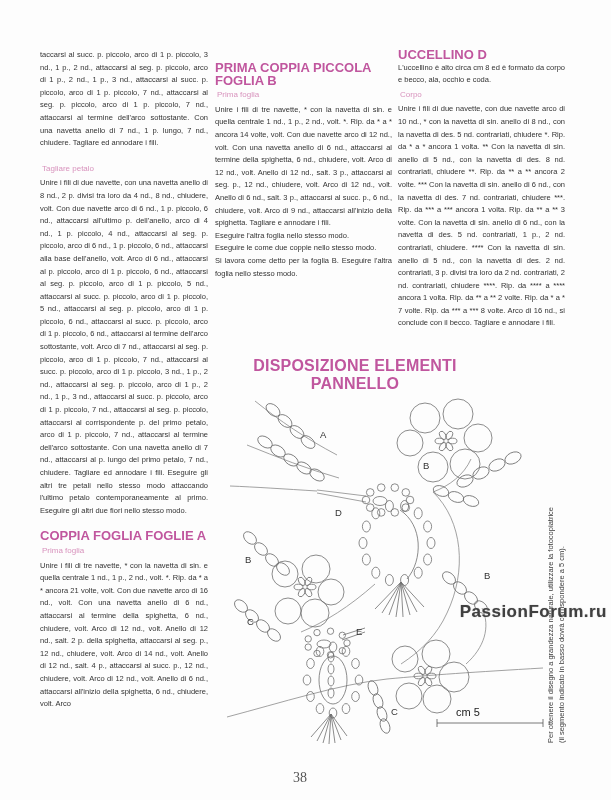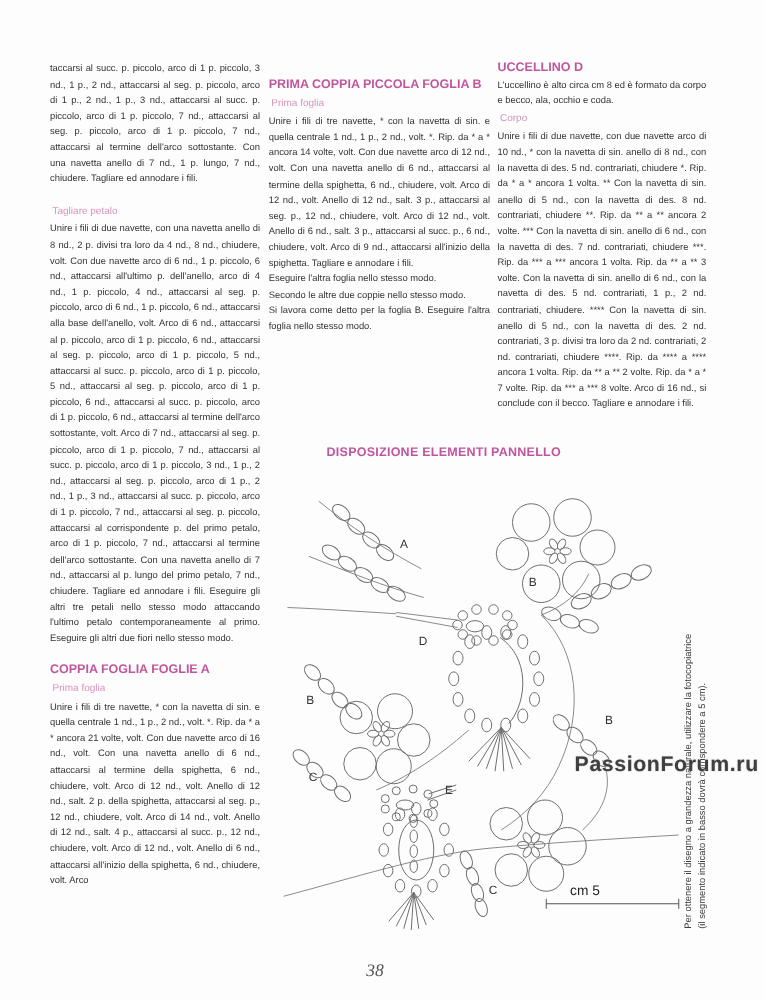--- a/index.html
+++ b/index.html
@@ -11,43 +11,43 @@
   }
   .page{position:absolute;left:0;top:0;width:611px;height:628px;background:#fdfdfd;}
   .col{position:absolute;top:49px;}
   .col1{left:40px;width:168px;}
   .col2{left:215px;width:177px;}
   .col3{left:398px;width:167px;}
   .body-p{
     font-size:7.5px;line-height:12.6px;text-align:justify;margin:0;color:#333;
   }
   .h-bold{
-    font-size:10px;font-weight:bold;color:#c0569e;line-height:12.6px;margin:0;
+    font-size:13px;font-weight:bold;color:#c0569e;line-height:12.6px;margin:0;
   }
   .h-sub{
     font-size:8px;color:#d893bd;line-height:12.6px;margin:2px;
   }
   .spaced{margin-top:13px;}
   .section-title{
     position:absolute;left:230px;top:357px;width:250px;text-align:center;
-    font-size:10px;font-weight:bold;color:#c0569e;letter-spacing:.2px;
+    font-size:16px;font-weight:bold;color:#c0569e;letter-spacing:.2px;
   }
   .diagram{position:absolute;left:225px;top:385px;width:320px;height:370px;}
   .diagram svg{display:block;}
   .dg-label{font-size:9.5px;fill:#333;font-family:"Liberation Sans",sans-serif;}
   .dg-scale{font-size:11px;fill:#222;font-family:"Liberation Sans",sans-serif;}
   .side-note{
     position:absolute;left:545px;top:388px;width:355px;height:26px;
     transform-origin:0 0;transform:rotate(-90deg) translateX(-355px);
     font-size:7.5px;line-height:11px;color:#3a3a3a;white-space:nowrap;
   }
   .page-number{
     position:absolute;left:293px;top:770px;
     font-family:"Liberation Serif","DejaVu Serif",serif;
-    font-style:italic;font-size:14px;color:#555;
+    font-size:14px;color:#555;
   }
   .watermark{
     position:absolute;right:4px;bottom:6px;
     font-size:17px;font-weight:bold;letter-spacing:.5px;
     color:#404040;text-shadow:0 0 1px #c9c9c9, 0 0 1px #c9c9c9;
   }
 </style>
 </head>
 <body>
 
@@ -60,21 +60,21 @@
     <p class="h-bold spaced">COPPIA FOGLIA FOGLIE A</p>
     <p class="h-sub">Prima foglia</p>
     <p class="body-p">Unire i fili di tre navette, * con la navetta di sin. e quella centrale 1 nd., 1 p., 2 nd., volt. *. Rip. da * a * ancora 21 volte, volt. Con due navette arco di 16 nd., volt. Con una navetta anello di 6 nd., attaccarsi al termine della spighetta, 6 nd., chiudere, volt. Arco di 12 nd., volt. Anello di 12 nd., salt. 2 p. della spighetta, attaccarsi al seg. p., 12 nd., chiudere, volt. Arco di 14 nd., volt. Anello di 12 nd., salt. 4 p., attaccarsi al succ. p., 12 nd., chiudere, volt. Arco di 12 nd., volt. Anello di 6 nd., attaccarsi all'inizio della spighetta, 6 nd., chiudere, volt. Arco</p>
   </div>
 
   <div class="col col2">
     <p class="h-bold spaced">PRIMA COPPIA PICCOLA FOGLIA B</p>
     <p class="h-sub">Prima foglia</p>
     <p class="body-p">Unire i fili di tre navette, * con la navetta di sin. e quella centrale 1 nd., 1 p., 2 nd., volt. *. Rip. da * a * ancora 14 volte, volt. Con due navette arco di 12 nd., volt. Con una navetta anello di 6 nd., attaccarsi al termine della spighetta, 6 nd., chiudere, volt. Arco di 12 nd., volt. Anello di 12 nd., salt. 3 p., attaccarsi al seg. p., 12 nd., chiudere, volt. Arco di 12 nd., volt. Anello di 6 nd., salt. 3 p., attaccarsi al succ. p., 6 nd., chiudere, volt. Arco di 9 nd., attaccarsi all'inizio della spighetta. Tagliare e annodare i fili.</p>
     <p class="body-p">Eseguire l'altra foglia nello stesso modo.</p>
-    <p class="body-p">Secondo le altre due coppie nello stesso modo.</p>
+    <p class="body-p">Eseguire le come due coppie nello stesso modo.</p>
     <p class="body-p">Si lavora come detto per la foglia B. Eseguire l'altra foglia nello stesso modo.</p>
   </div>
 
   <div class="col col3">
     <p class="h-bold">UCCELLINO D</p>
     <p class="body-p">L'uccellino è alto circa cm 8 ed è formato da corpo e becco, ala, occhio e coda.</p>
     <p class="h-sub">Corpo</p>
     <p class="body-p">Unire i fili di due navette, con due navette arco di 10 nd., * con la navetta di sin. anello di 8 nd., con la navetta di des. 5 nd. contrariati, chiudere *. Rip. da * a * ancora 1 volta. ** Con la navetta di sin. anello di 5 nd., con la navetta di des. 8 nd. contrariati, chiudere **. Rip. da ** a ** ancora 2 volte. *** Con la navetta di sin. anello di 6 nd., con la navetta di des. 7 nd. contrariati, chiudere ***. Rip. da *** a *** ancora 1 volta. Rip. da ** a ** 3 volte. Con la navetta di sin. anello di 6 nd., con la navetta di des. 5 nd. contrariati, 1 p., 2 nd. contrariati, chiudere. **** Con la navetta di sin. anello di 5 nd., con la navetta di des. 2 nd. contrariati, 3 p. divisi tra loro da 2 nd. contrariati, 2 nd. contrariati, chiudere ****. Rip. da **** a **** ancora 1 volta. Rip. da ** a ** 2 volte. Rip. da * a * 7 volte. Rip. da *** a *** 8 volte. Arco di 16 nd., si conclude con il becco. Tagliare e annodare i fili.</p>
   </div>
 

